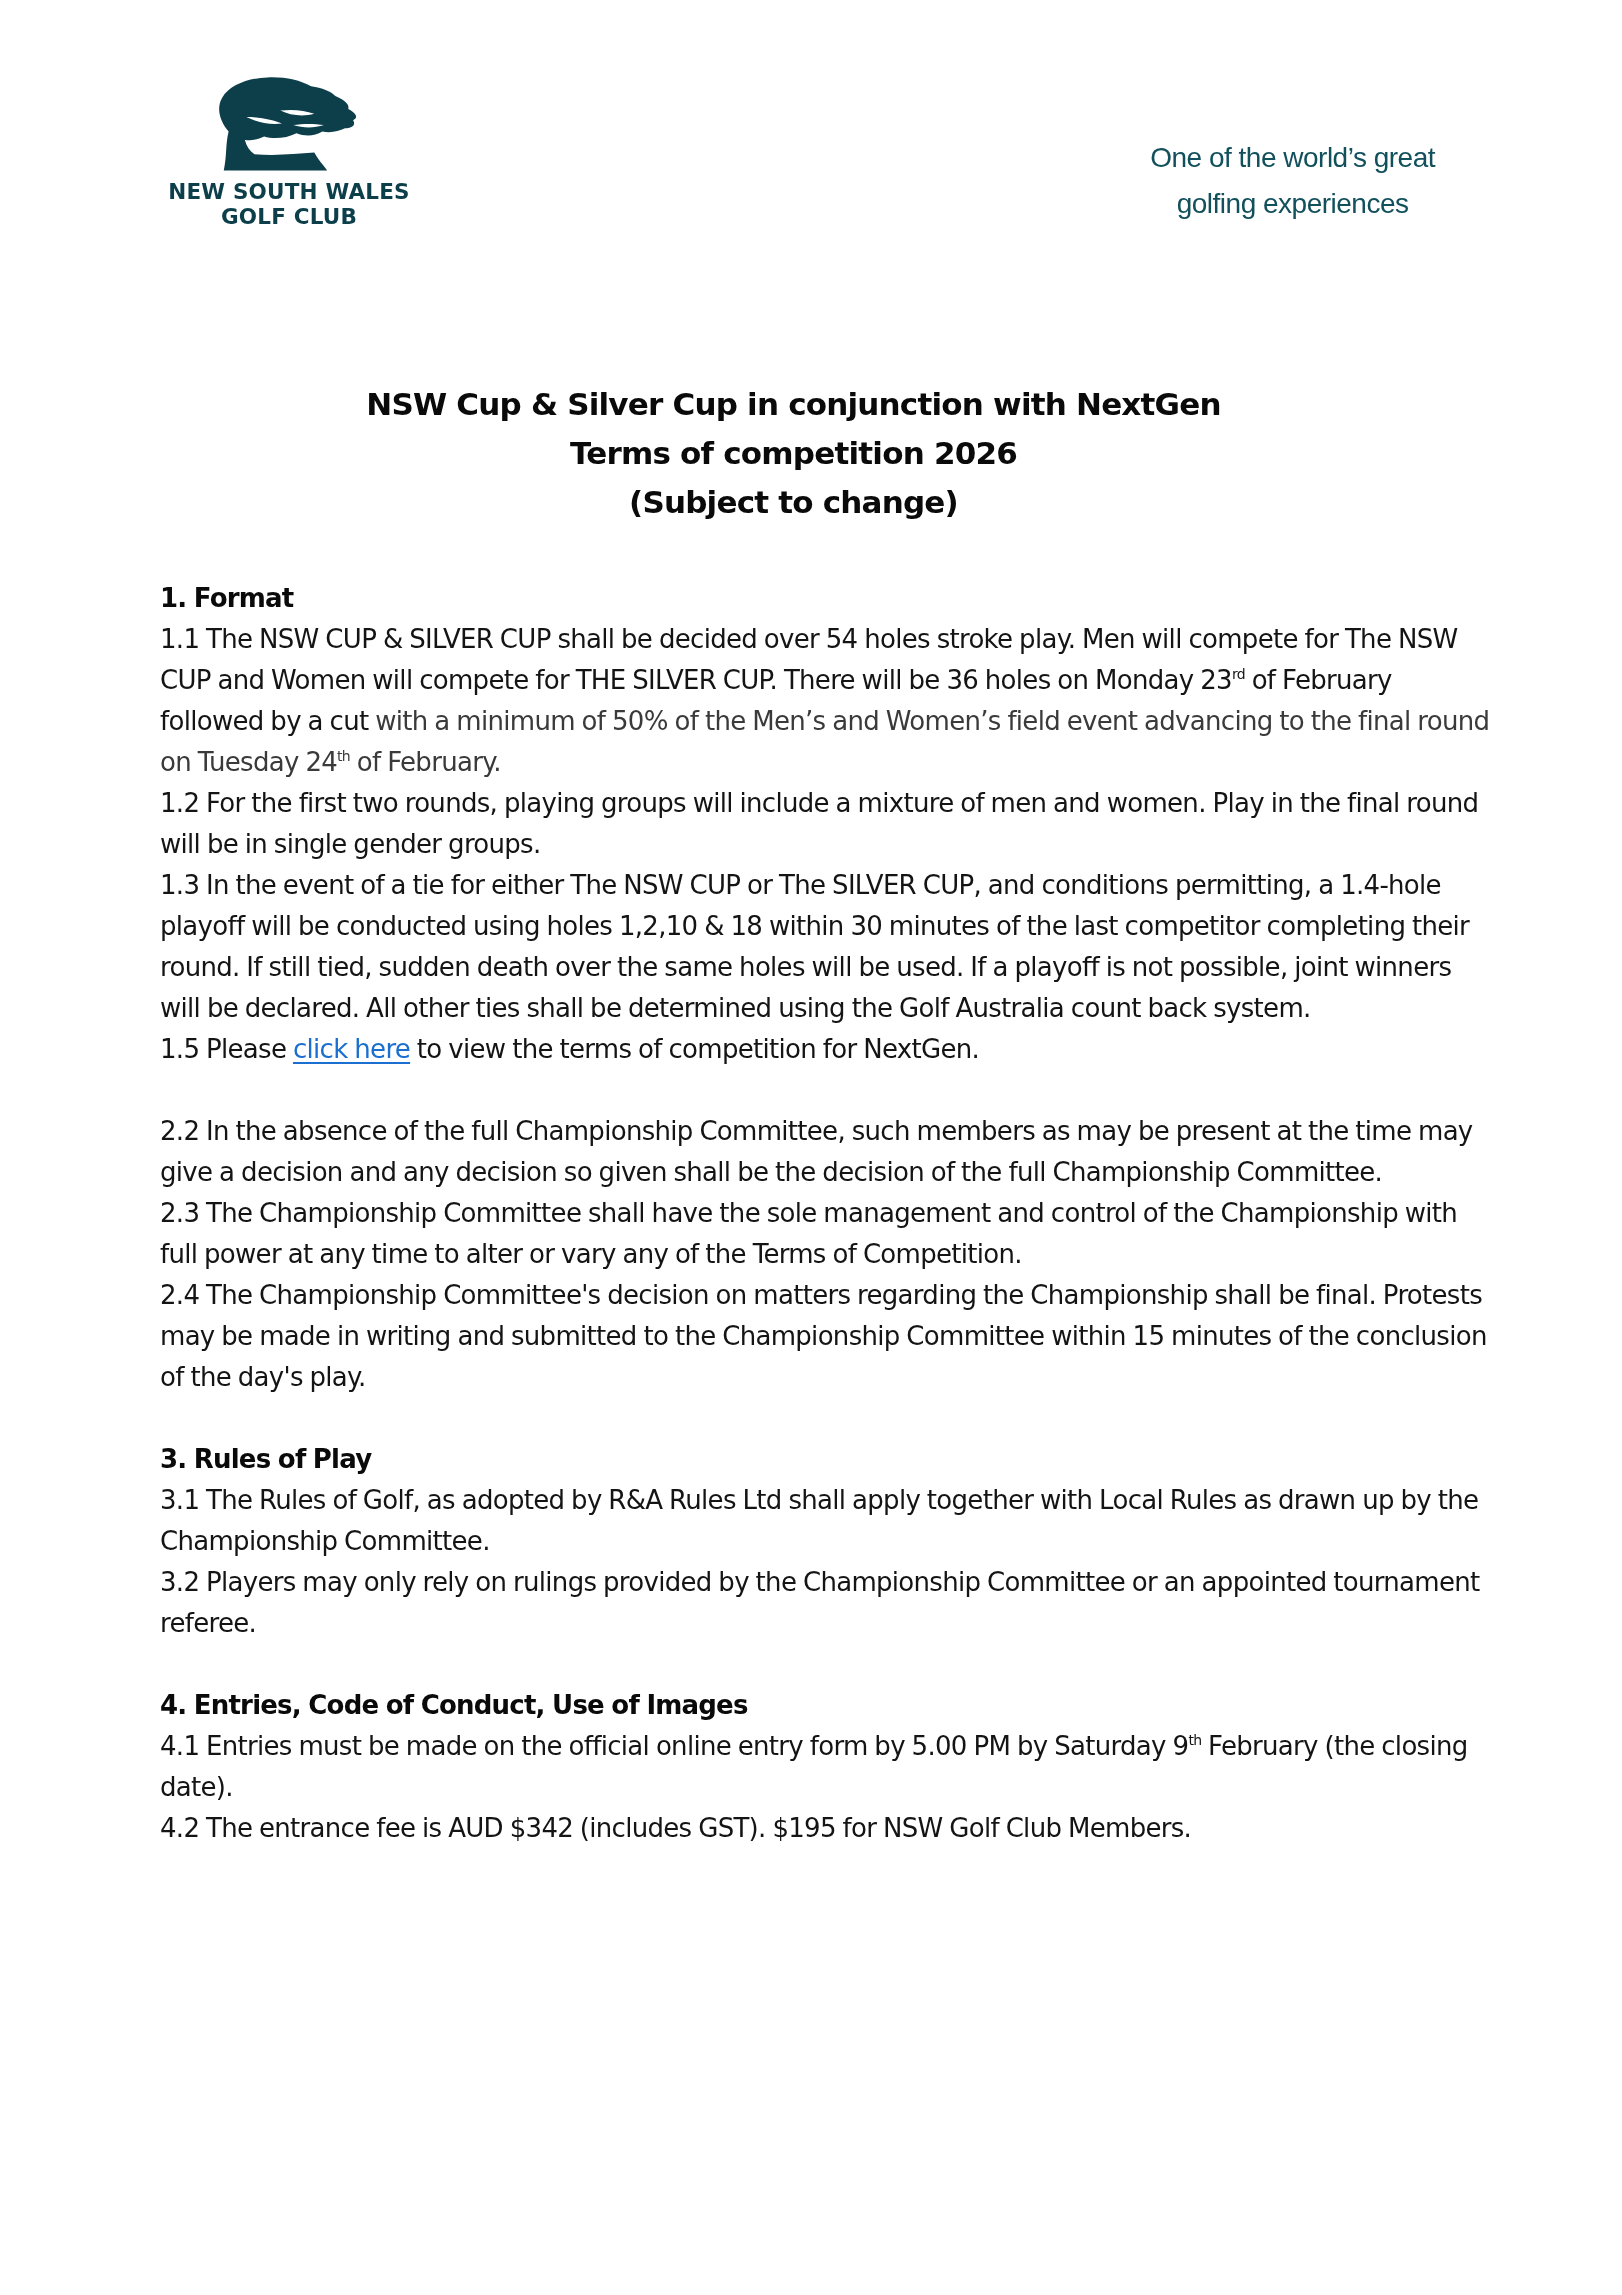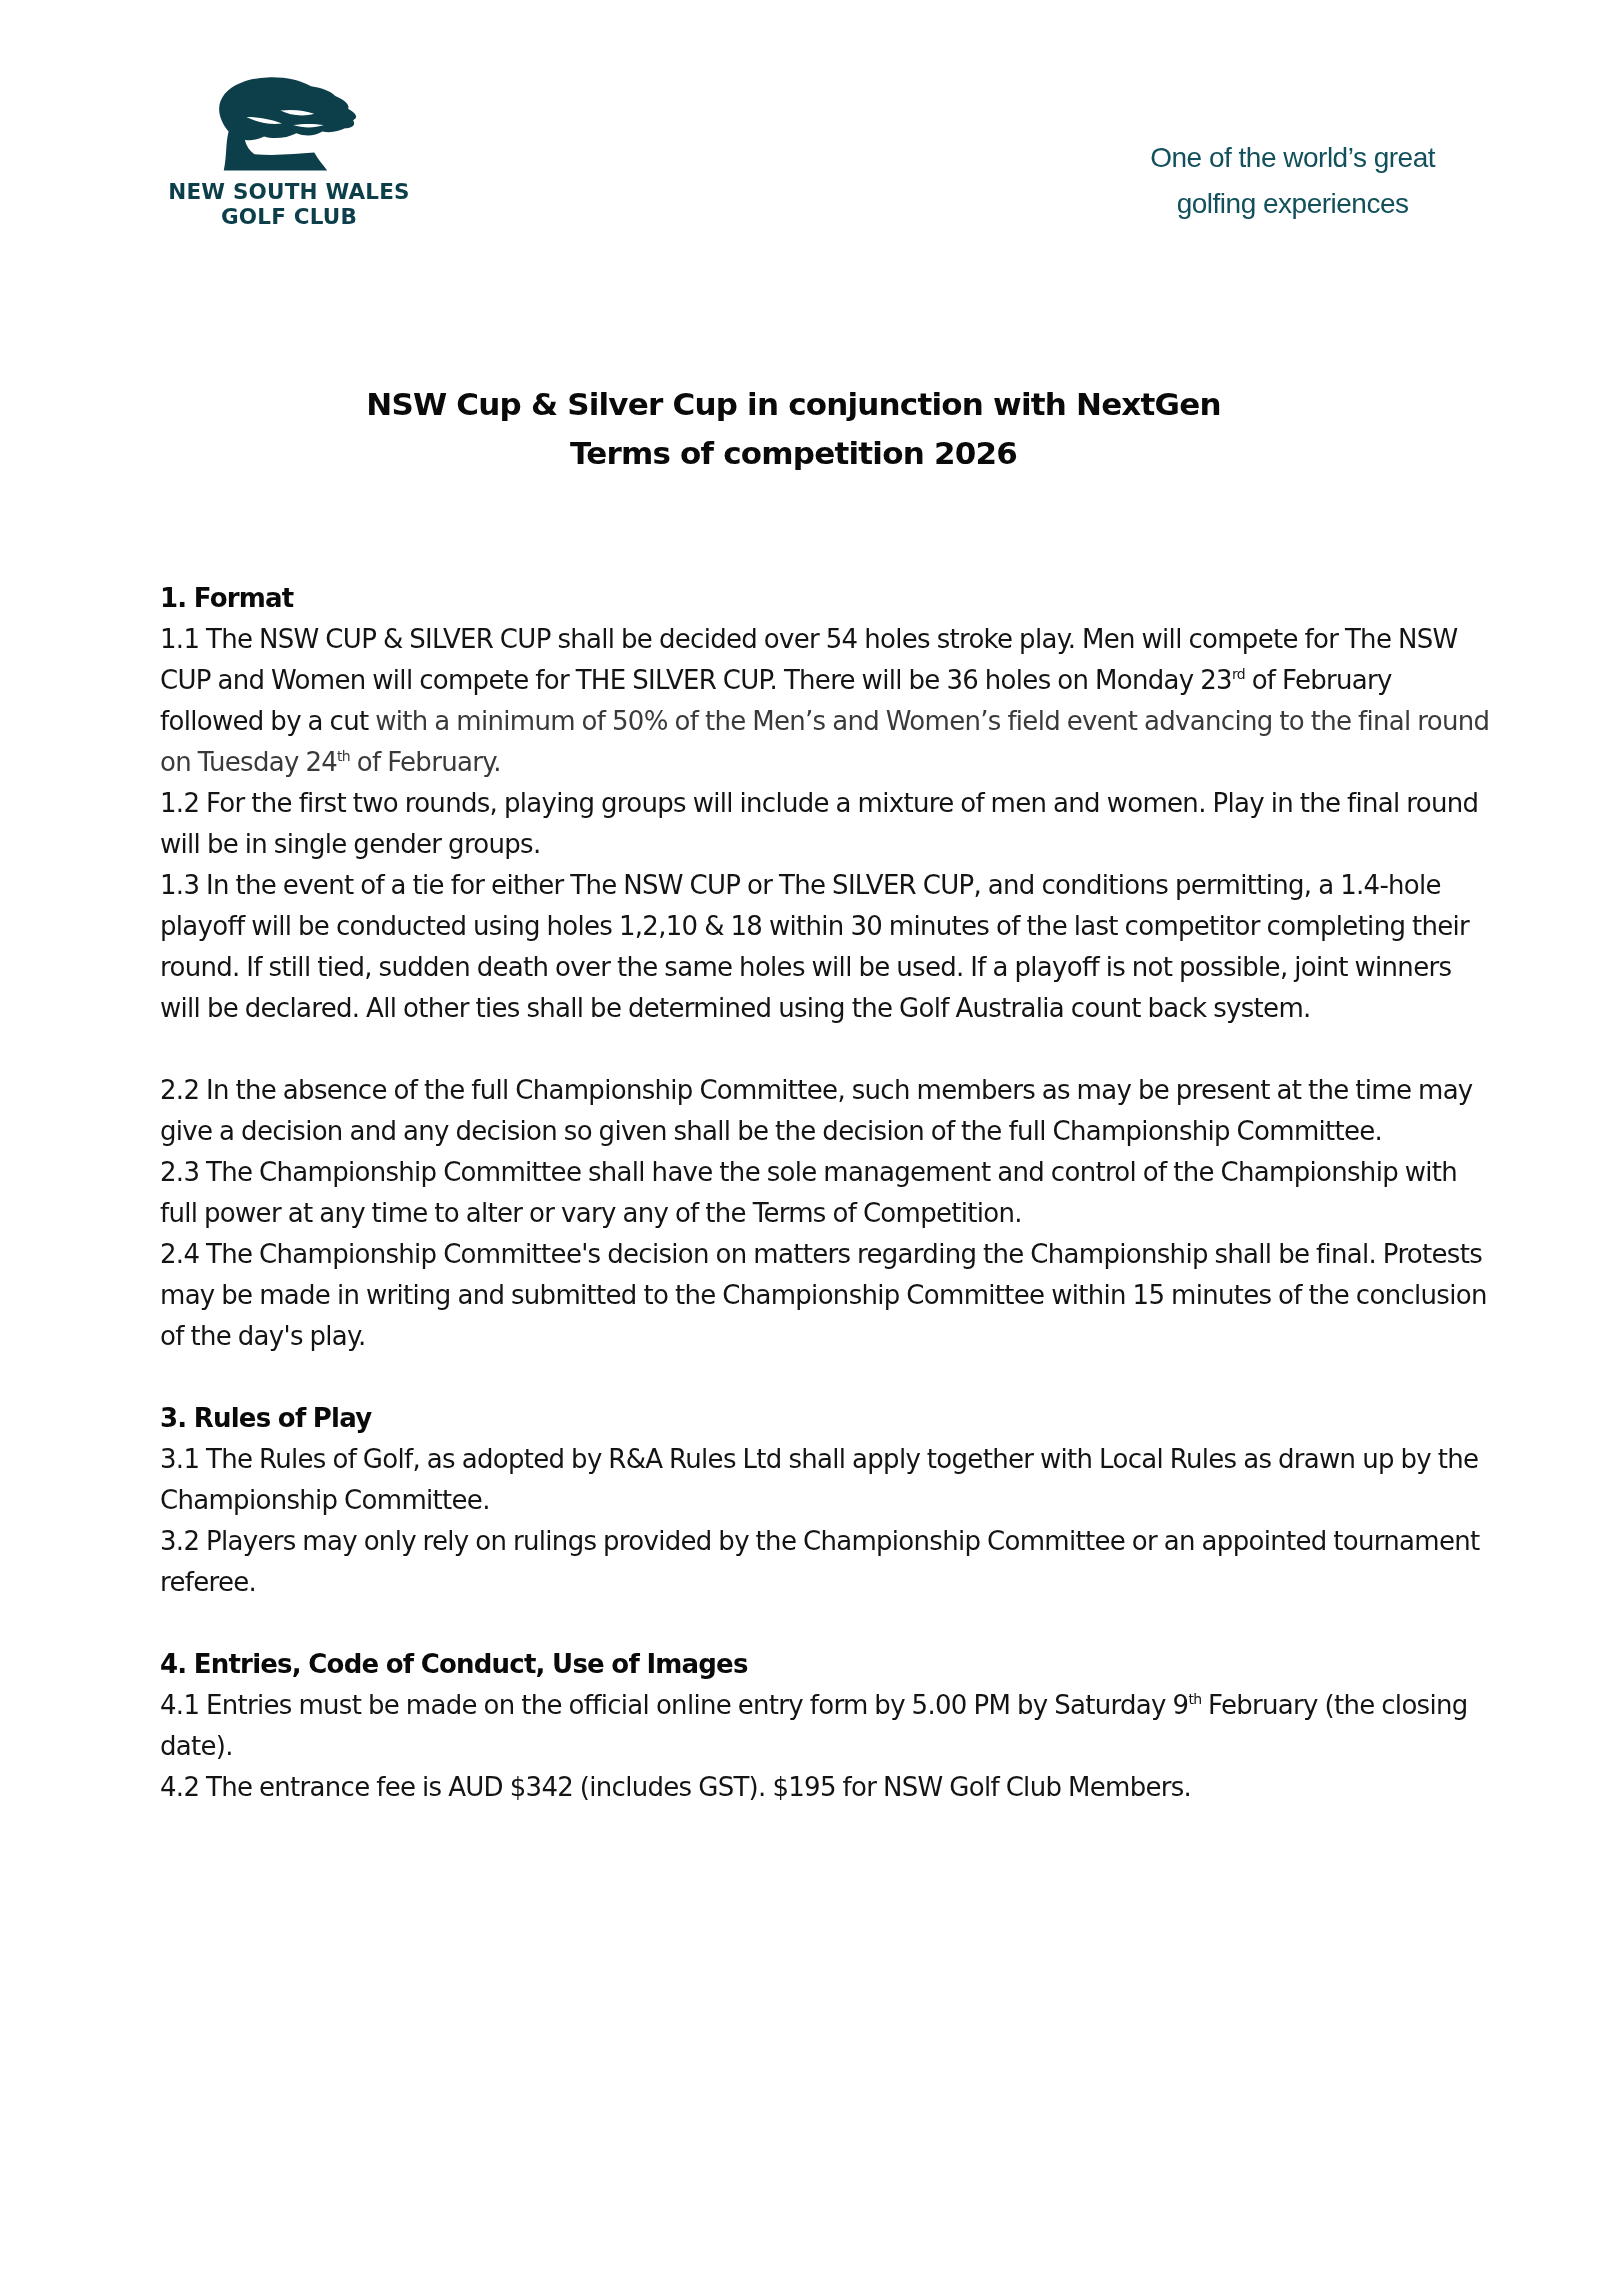--- a/index.html
+++ b/index.html
@@ -92,29 +92,31 @@
 </div>
 
 <div class="tagline">
   <div>One of the world’s great</div>
   <div>golfing experiences</div>
 </div>
 
 <div class="title-block">
   <div>NSW Cup &amp; Silver Cup in conjunction with NextGen</div>
   <div>Terms of competition 2026</div>
+  <div>(Subject to change)</div>
 </div>
 
 <div class="content">
 
   <div class="section">
     <h2>1. Format</h2>
     <p><span>1.1 The NSW CUP &amp; SILVER CUP shall be decided over 54 holes stroke play. Men will compete for The NSW CUP and Women will compete for THE SILVER CUP. There will be 36 holes on Monday 23</span><sup>rd</sup><span> of February followed by a cut</span><span class="muted"> with a minimum of 50% of the Men’s and Women’s field event advancing to the final round on Tuesday 24</span><sup class="muted">th</sup><span class="muted"> of February.</span></p>
     <p>1.2 For the first two rounds, playing groups will include a mixture of men and women. Play in the final round will be in single gender groups.</p>
     <p>1.3 In the event of a tie for either The NSW CUP or The SILVER CUP, and conditions permitting, a 1.4-hole playoff will be conducted using holes 1,2,10 &amp; 18 within 30 minutes of the last competitor completing their round. If still tied, sudden death over the same holes will be used. If a playoff is not possible, joint winners will be declared. All other ties shall be determined using the Golf Australia count back system.</p>
+    <p><span>1.5 Please </span><a class="link" href="#">click here</a><span> to view the terms of competition for NextGen.</span></p>
   </div>
 
   <div class="section">
     <p>2.2 In the absence of the full Championship Committee, such members as may be present at the time may give a decision and any decision so given shall be the decision of the full Championship Committee.</p>
     <p>2.3 The Championship Committee shall have the sole management and control of the Championship with full power at any time to alter or vary any of the Terms of Competition.</p>
     <p>2.4 The Championship Committee's decision on matters regarding the Championship shall be final. Protests may be made in writing and submitted to the Championship Committee within 15 minutes of the conclusion of the day's play.</p>
   </div>
 
   <div class="section">
     <h2>3. Rules of Play</h2>

